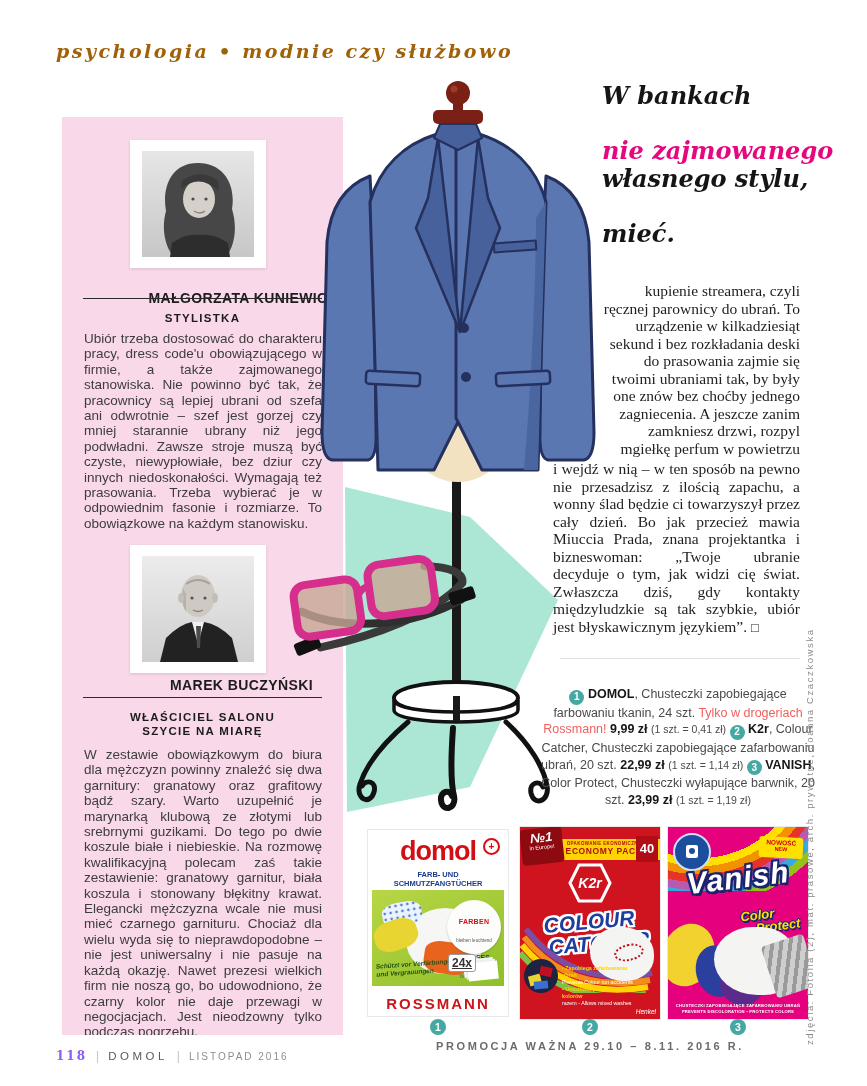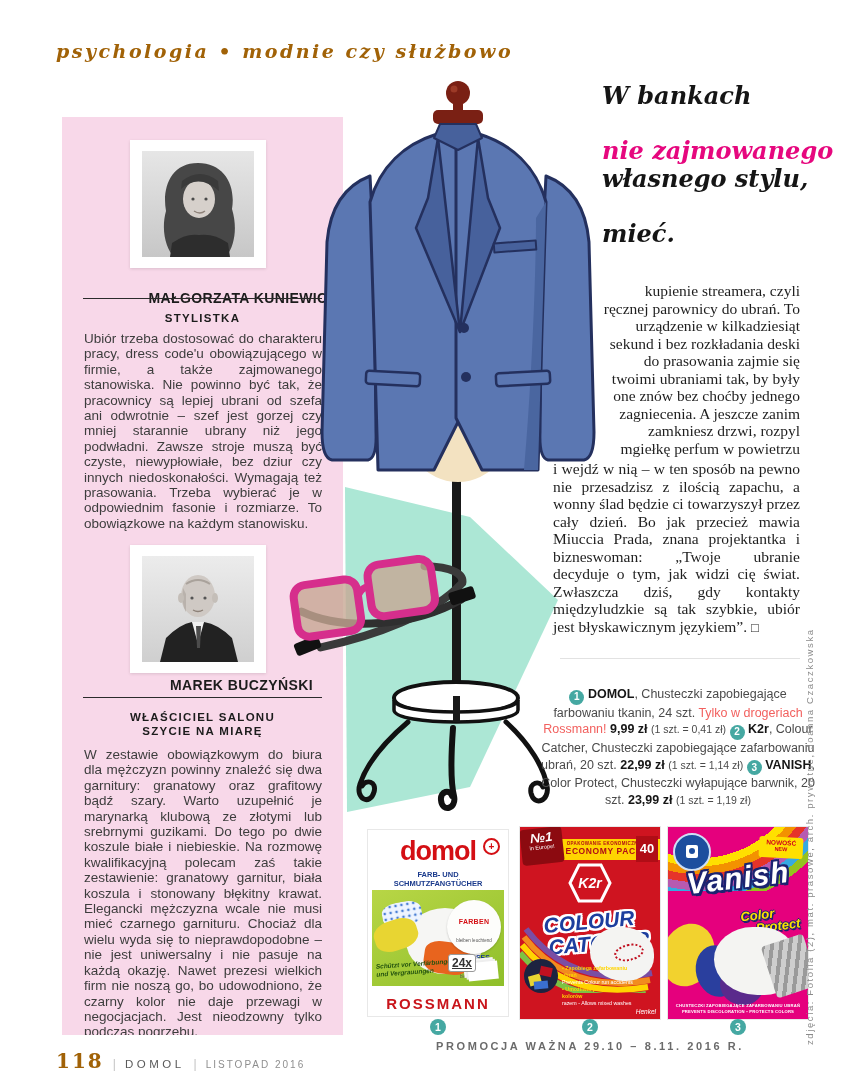--- a/index.html
+++ b/index.html
@@ -133,21 +133,21 @@
 
   
   .shotnum{position:absolute;top:1019px;width:16px;height:16px;border-radius:50%;background:#45a8a2;
            color:#fff;font-size:10.5px;font-weight:bold;text-align:center;line-height:16px;}
 
   .promo{position:absolute;left:355px;top:1040px;width:470px;text-align:center;color:#6b6b6b;
          font-size:11px;font-weight:bold;letter-spacing:2.6px;}
 
   
   .footer{position:absolute;left:56px;top:1049px;display:flex;align-items:baseline;}
-  .footer .pno{font-family:"DejaVu Serif",serif;font-weight:bold;font-size:20px;letter-spacing:2px;color:#a16207;}
+  .footer .pno{font-family:"DejaVu Serif",serif;font-weight:bold;font-size:12px;letter-spacing:2px;color:#8b5cf6;}
   .footer .sep{color:#c4c4c4;margin:0 9px;font-size:12px;}
   .footer .mag{font-size:11.5px;letter-spacing:3.5px;color:#5a5a5a;}
   .footer .iss{font-size:10px;letter-spacing:2px;color:#8e8e8e;}
 
   
   .credits{position:absolute;left:804px;top:495px;height:550px;display:flex;align-items:center;
            writing-mode:vertical-rl;transform:rotate(180deg);font-size:9.5px;letter-spacing:1.6px;
            color:#8a8a8a;white-space:nowrap;}
 
   .illu{position:absolute;left:270px;top:80px;width:360px;height:740px;}

